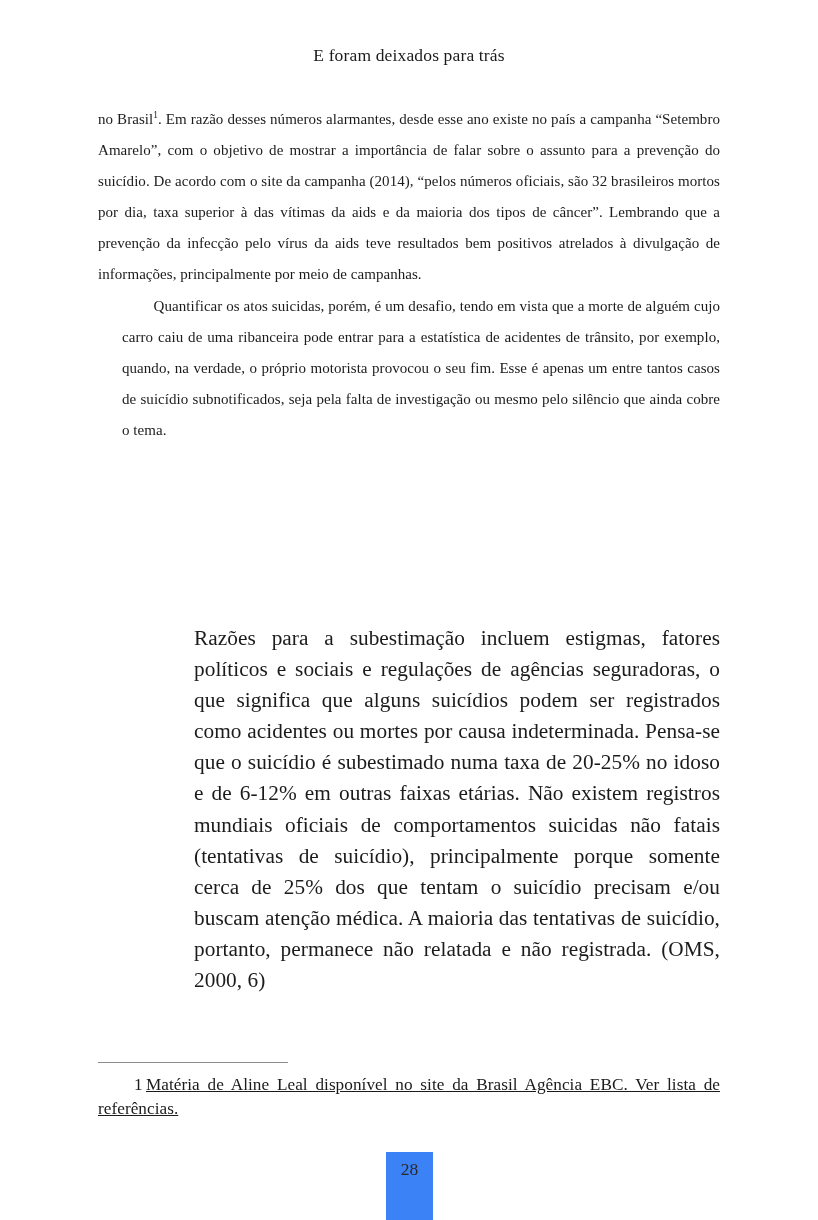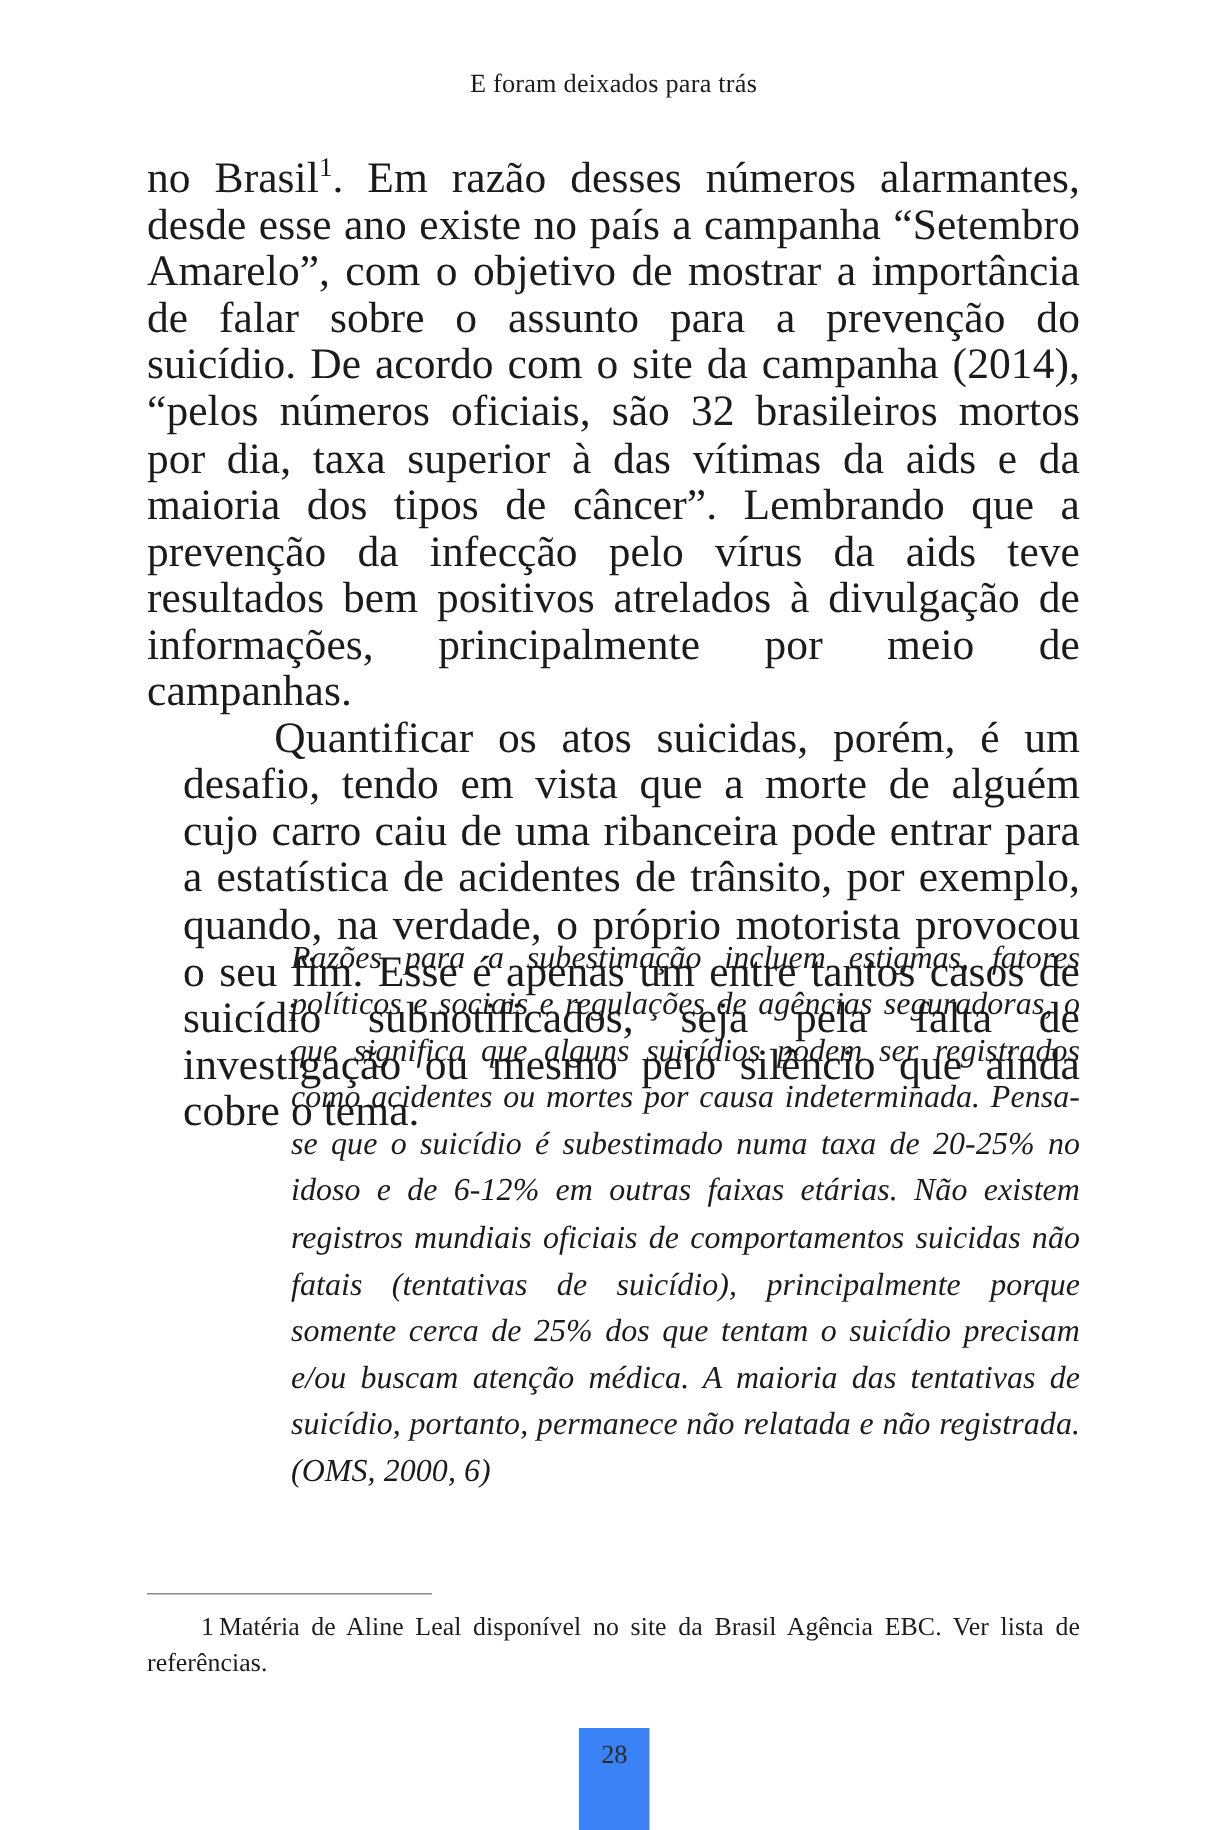--- a/index.html
+++ b/index.html
@@ -37,21 +37,21 @@
   
   .textblock {
     position: absolute;
     top: 104px;
     left: 98px;
     width: 622px;
   }
 
   p.body-par {
     margin: 0;
-    font-size: 29px;
+    font-size: 15px;
     line-height: 31.1px;
     text-align: justify;
     text-justify: inter-word;
     letter-spacing: 0.05px;
     hyphens: manual;
   }
 
   p.body-par.indented {
     text-indent: 2.1em;
     margin-left: 24px;
@@ -74,21 +74,20 @@
   }
 
   .quote p {
     margin: 0;
     font-size: 21.3px;
     line-height: 31.1px;
     text-align: justify;
     text-justify: inter-word;
     letter-spacing: 0.05px;
     hyphens: manual;
-    font-style: italic;
   }
 
   
   .footnote-area {
     position: absolute;
     top: 1062px;
     left: 98px;
     width: 622px;
   }
 
@@ -100,20 +99,21 @@
     margin: 0 0 10px 0;
   }
 
   .footnote {
     margin: 0;
     font-size: 17.2px;
     line-height: 24px;
     text-align: justify;
     text-justify: inter-word;
     letter-spacing: 0.05px;
+    text-decoration: underline;
   }
 
   .footnote .fn-num {
     display: inline-block;
     width: 48px;
     text-indent: 0;
     padding-left: 36px;
     box-sizing: border-box;
   }
 

